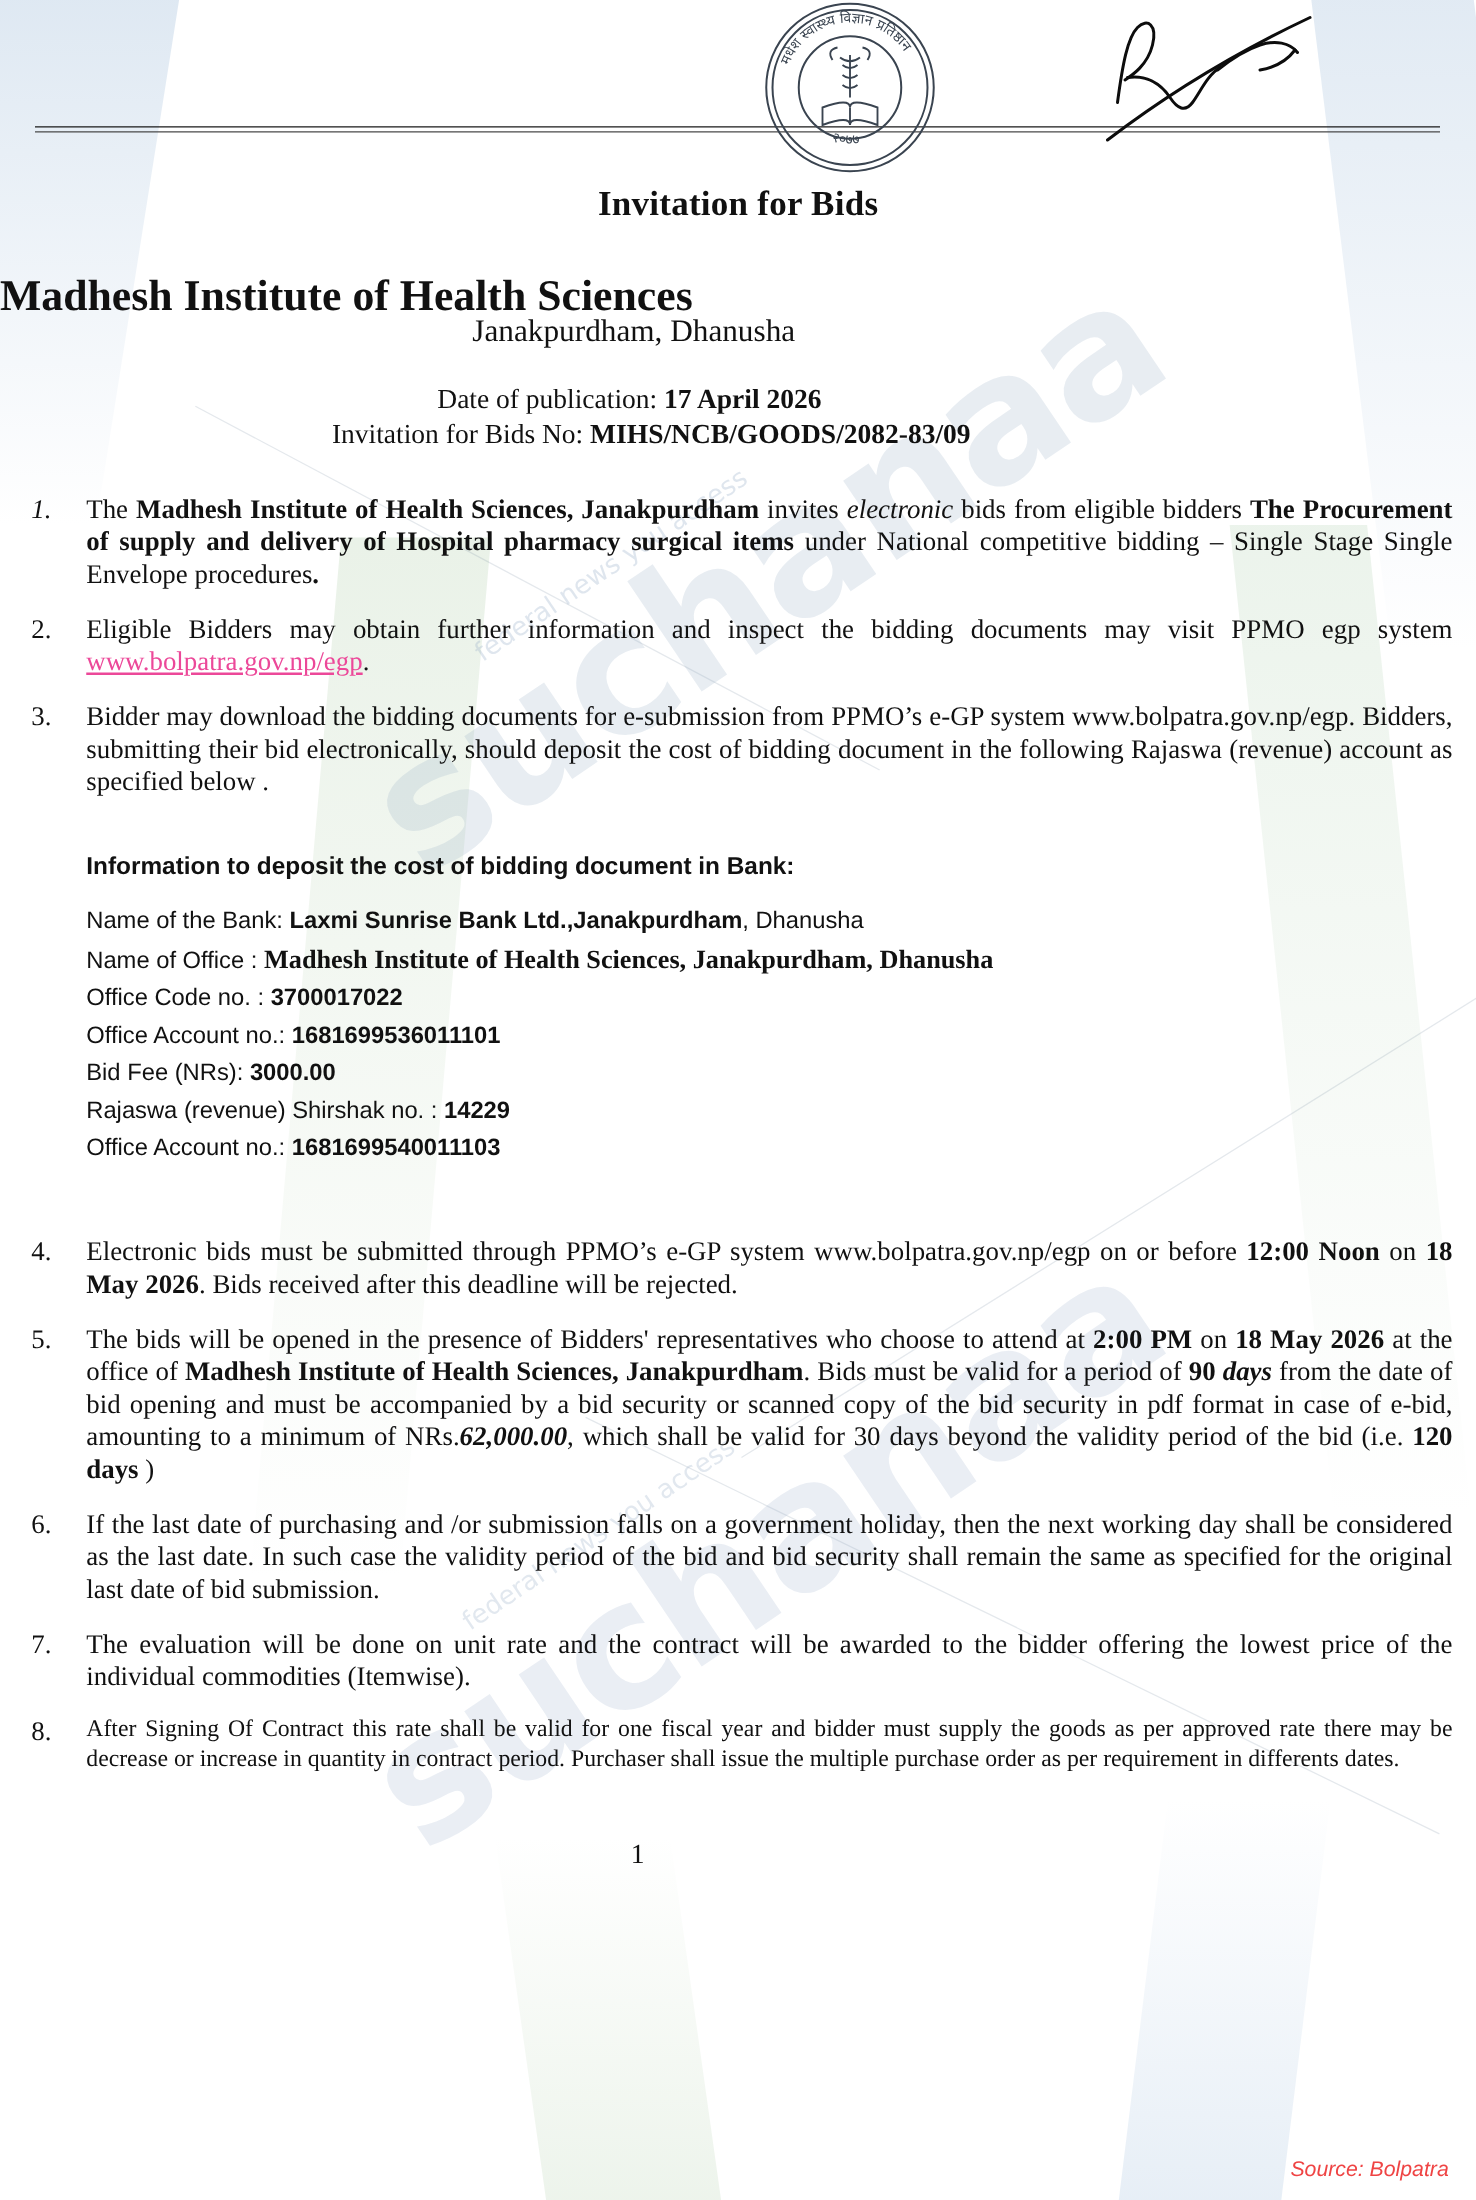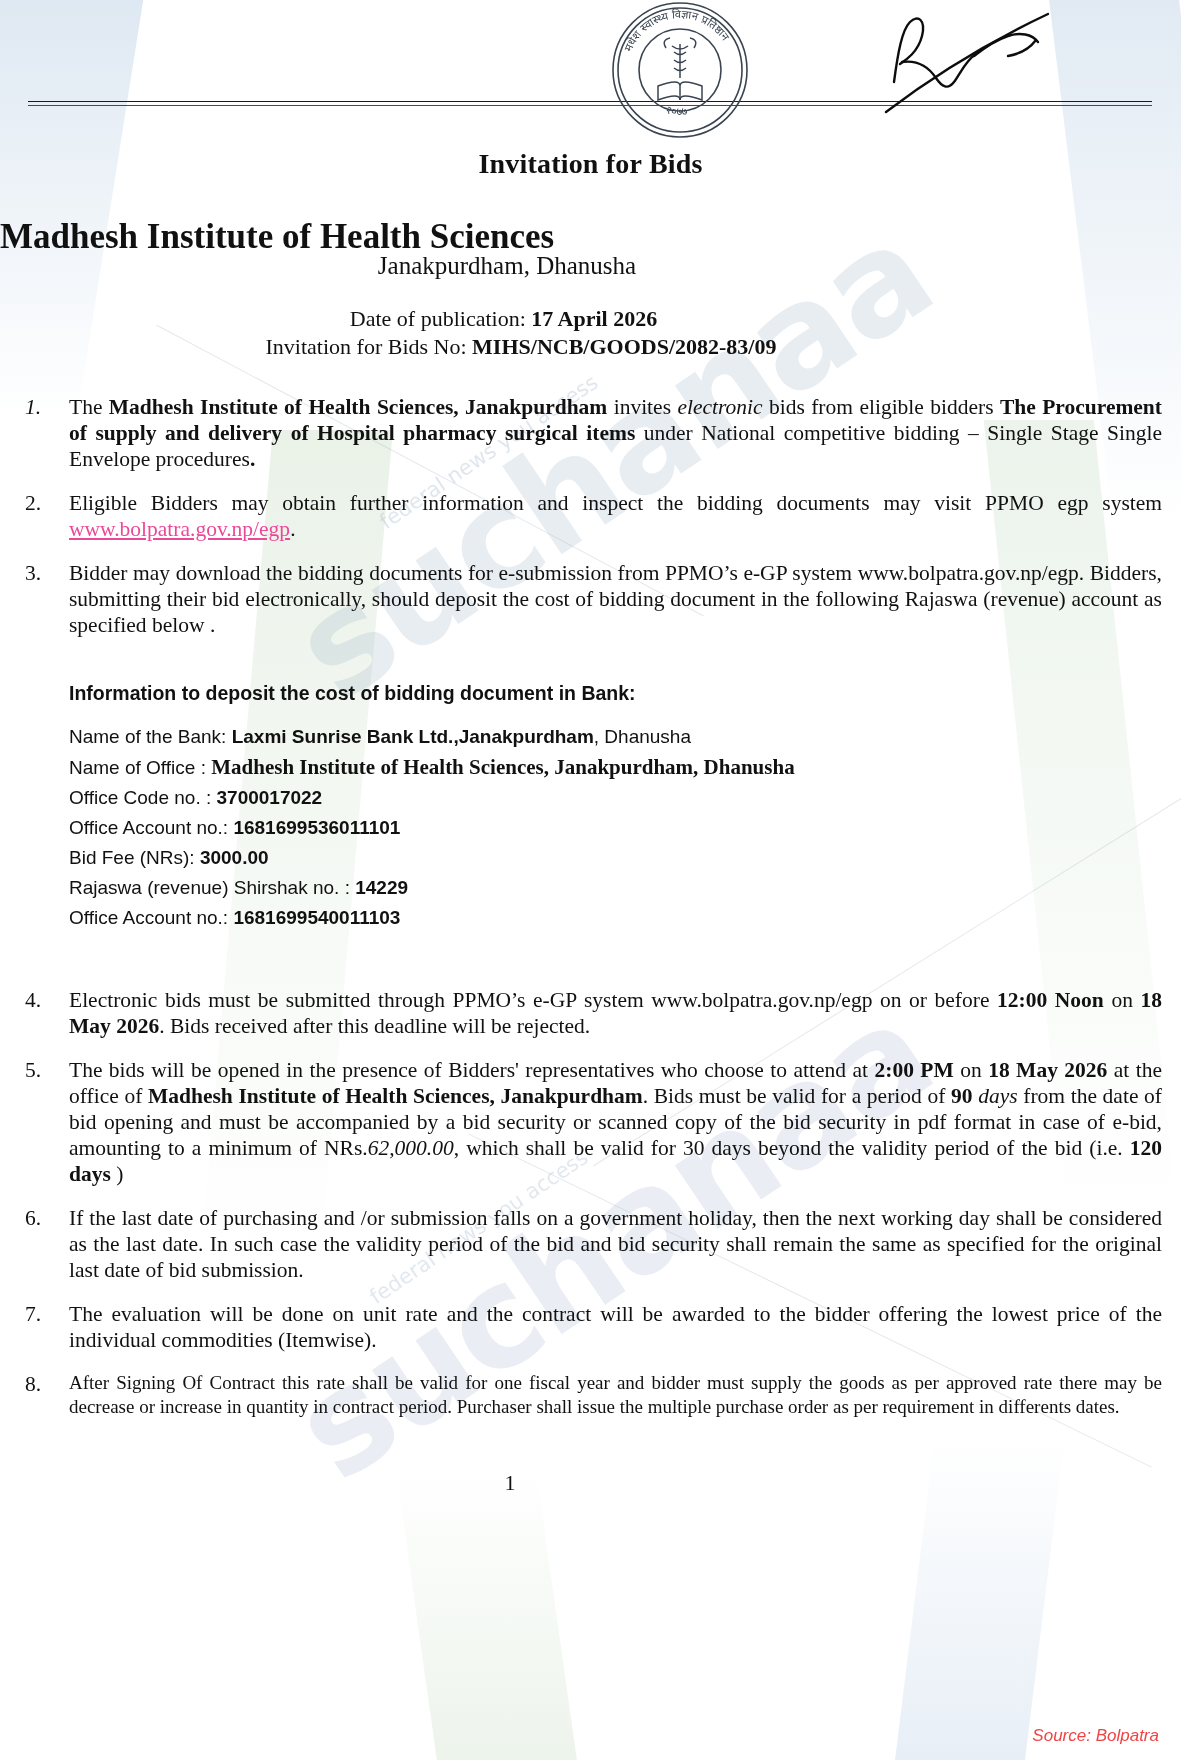--- a/index.html
+++ b/index.html
@@ -173,21 +173,21 @@
   }
   .clause .body {
     flex: 1 1 auto;
     font-size: 21.5px;
     line-height: 26px;
     text-align: justify;
     text-justify: inter-word;
   }
   .clause b { font-weight: bold; }
   .clause i { font-style: italic; }
-  .clause .bi { font-weight: normal; font-style: italic; }
+  .clause .bi { font-weight: bold; font-style: italic; }
   .lnk {
     color: #ec4899;
     text-decoration: underline;
   }
   .c1num { font-style: italic; }
   .c8 .body { font-size: 19px; line-height: 24px; }
 
   
   .bank {
     margin: 24px 0 36px 0;

